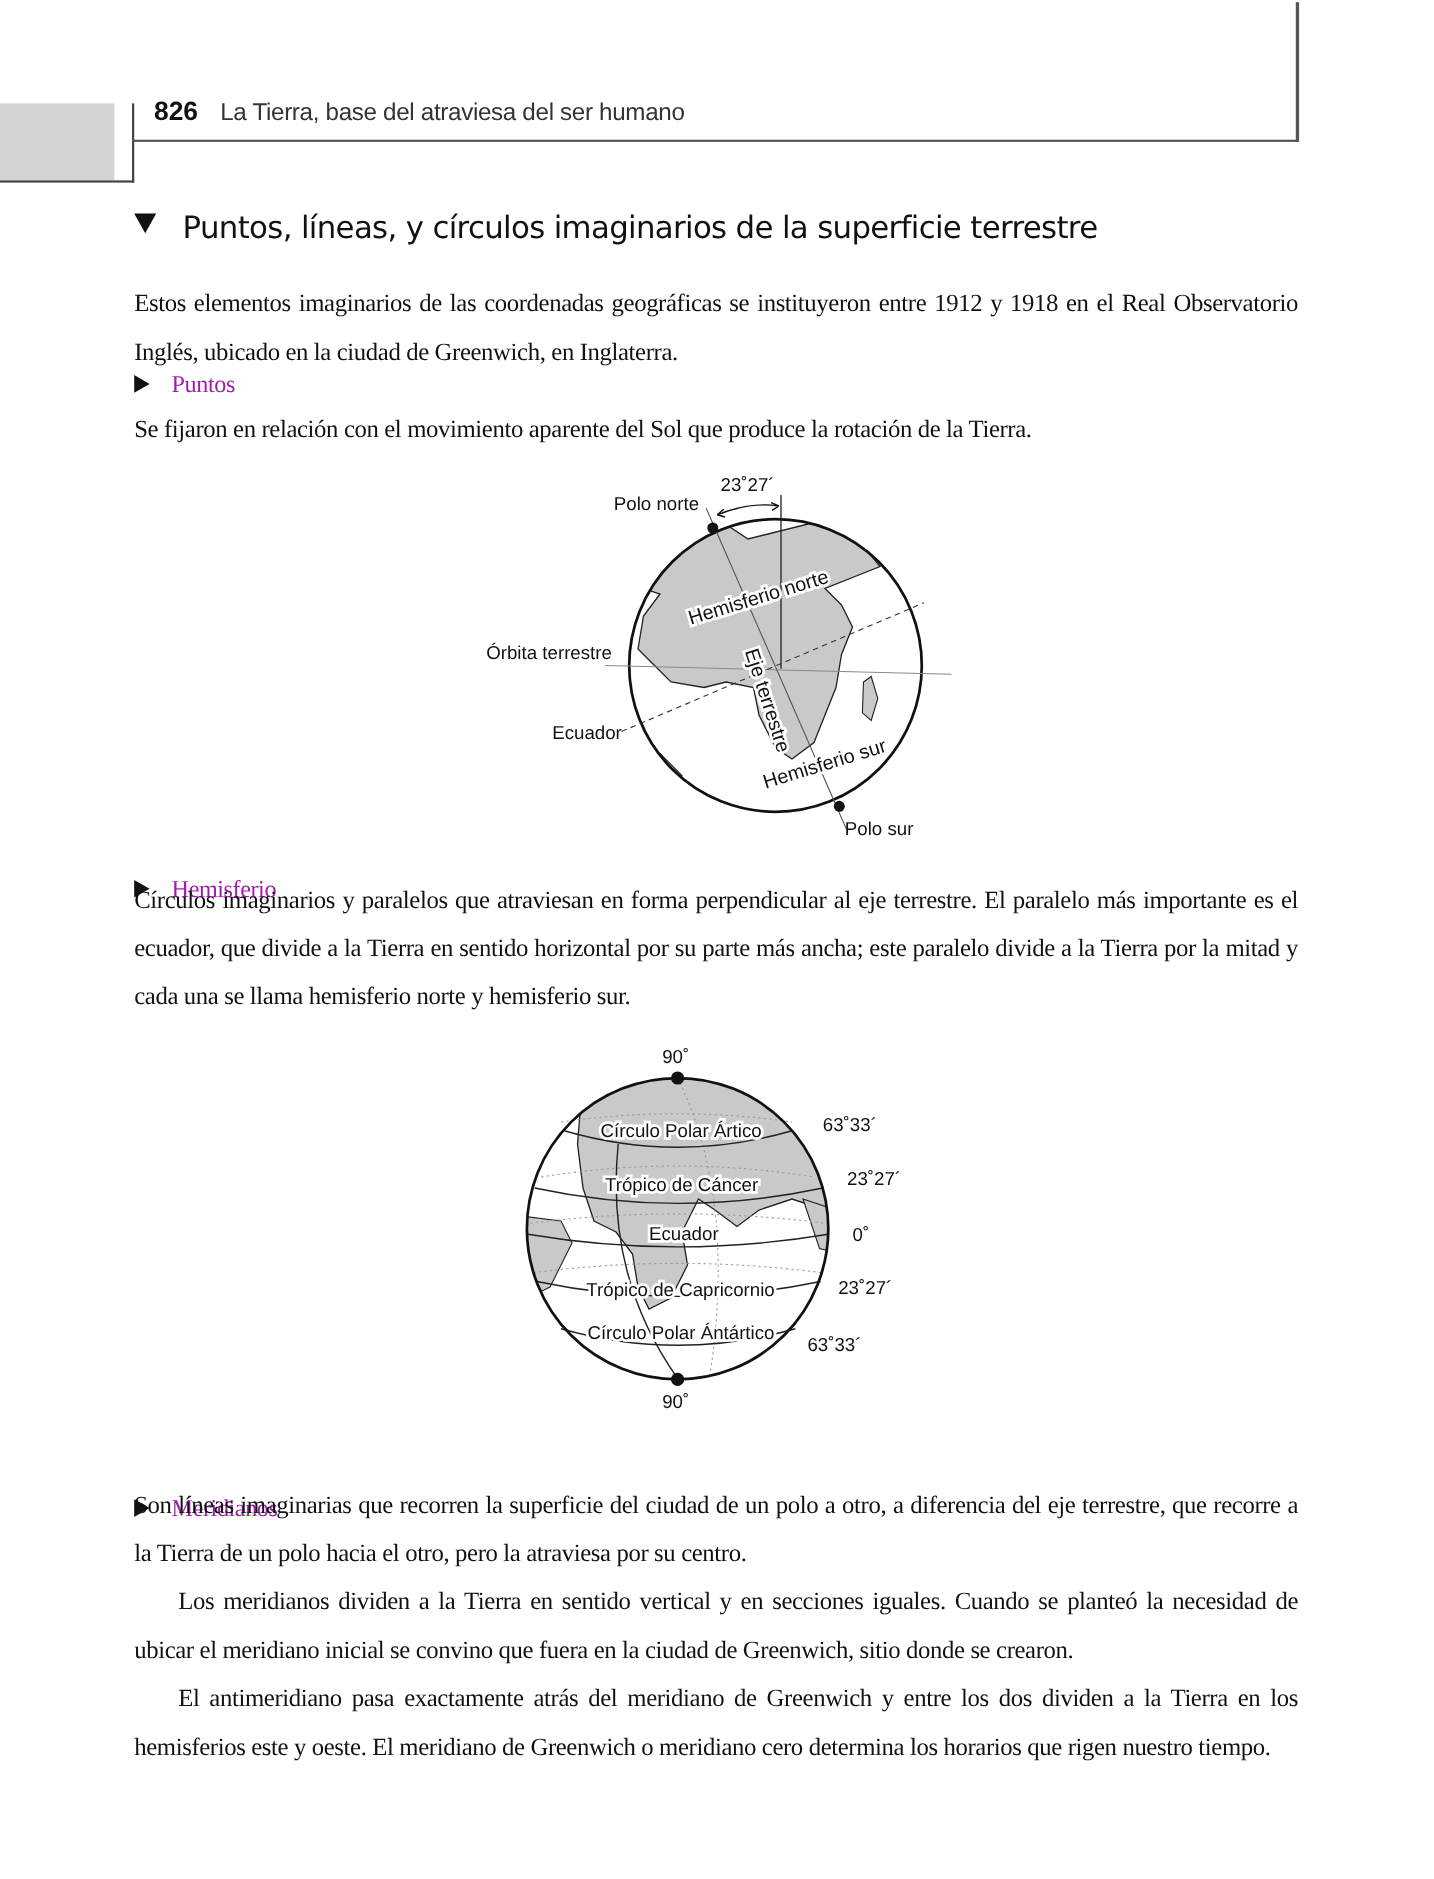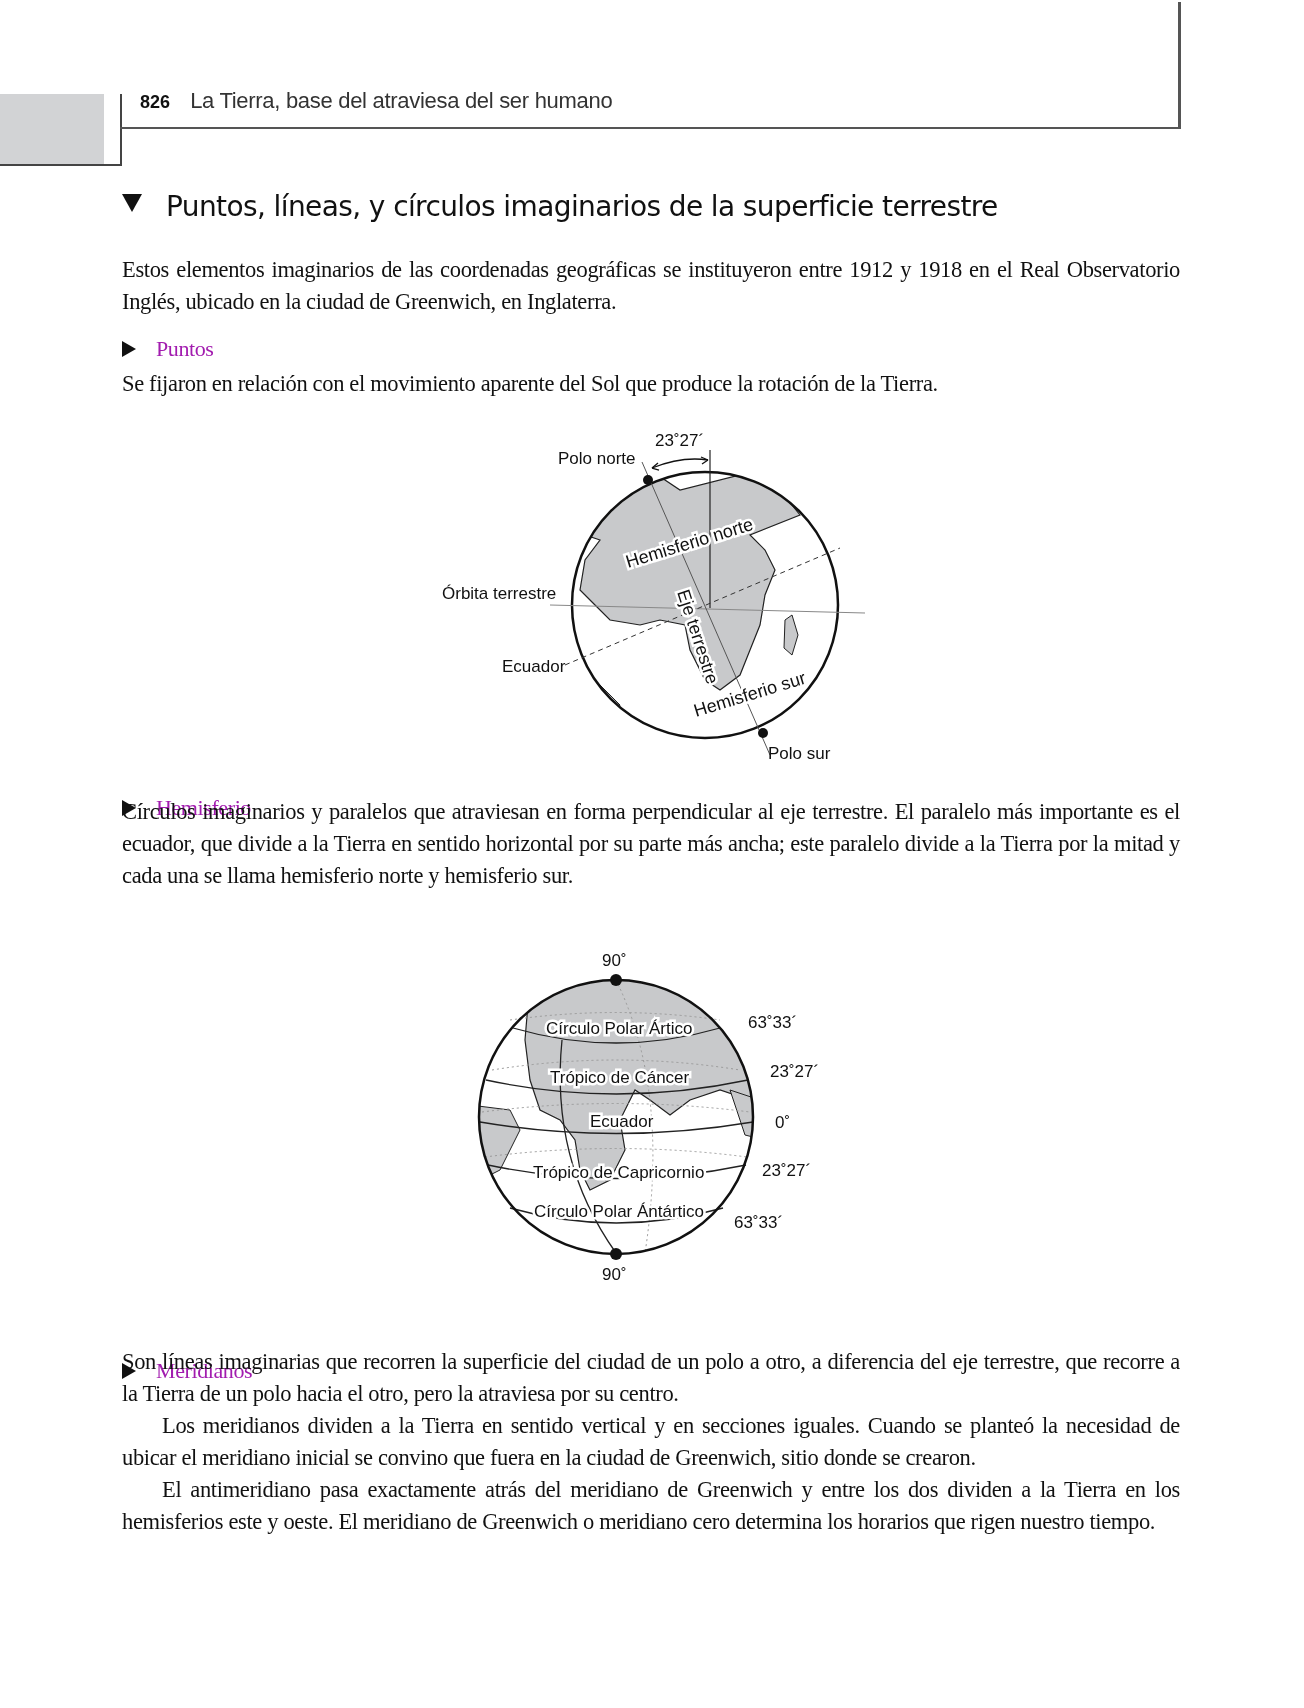--- a/index.html
+++ b/index.html
@@ -5,29 +5,29 @@
   html, body { margin: 0; padding: 0; background: #ffffff; }
   body { width: 1304px; height: 1708px; position: relative; overflow: hidden; color: #1a1a1a; }
 
   
   .gray-tab { position: absolute; left: 0; top: 94px; width: 104px; height: 70px; background: #d2d3d5; }
   .tab-line-v { position: absolute; left: 120px; top: 94px; width: 2px; height: 72px; background: #444; }
   .tab-line-h { position: absolute; left: 0; top: 164px; width: 122px; height: 2px; background: #444; }
   .head-rule-h { position: absolute; left: 120px; top: 127px; width: 1060px; height: 2px; background: #555; }
   .head-rule-v { position: absolute; left: 1178px; top: 2px; width: 3px; height: 127px; background: #555; }
   .running-head { position: absolute; left: 140px; top: 88px; font-family: "Liberation Sans", sans-serif; font-size: 22px; white-space: nowrap; }
-  .page-number { font-weight: bold; font-size: 18px; color: #111; margin-right: 14px; }
+  .page-number { font-weight: bold; font-size: 24px; color: #111; margin-right: 14px; }
   .running-title { color: #333; font-weight: normal; letter-spacing: -0.3px; }
 
   
   .section-heading { position: absolute; left: 122px; top: 190px; font-family: "DejaVu Sans", sans-serif; font-size: 28px; white-space: nowrap; color: #111; letter-spacing: -0.6px; text-align: right; }
   .section-heading .tri { display: inline-block; width: 0; height: 0; border-left: 10px solid transparent; border-right: 10px solid transparent; border-top: 18px solid #111; margin-right: 24px; vertical-align: 4px; }
 
   
-  .body { position: absolute; left: 122px; width: 1058px; font-family: "Liberation Serif", serif; font-size: 22.5px; line-height: 32px; color: #111; text-align: justify; letter-spacing: -0.35px; }
+  .body { position: absolute; left: 122px; width: 1058px; font-family: "Liberation Serif", serif; font-size: 22.5px; line-height: 44px; color: #111; text-align: justify; letter-spacing: -0.35px; }
   .body p { margin: 0; }
   .body p.indent { text-indent: 40px; }
 
   .subhead { position: absolute; left: 122px; font-family: Liberation Serif, serif; font-size: 22px; color: #a21caf; white-space: nowrap; letter-spacing: -0.4px; }
   .subhead .chev { display: inline-block; width: 0; height: 0; border-top: 8px solid transparent; border-bottom: 8px solid transparent; border-left: 14px solid #111; margin-right: 20px; vertical-align: -1px; }
 
   
   .figure { position: absolute; }
   .figure svg { display: block; }
   .fig-label { font-family: "Liberation Sans", sans-serif; font-size: 17px; fill: #111; }

